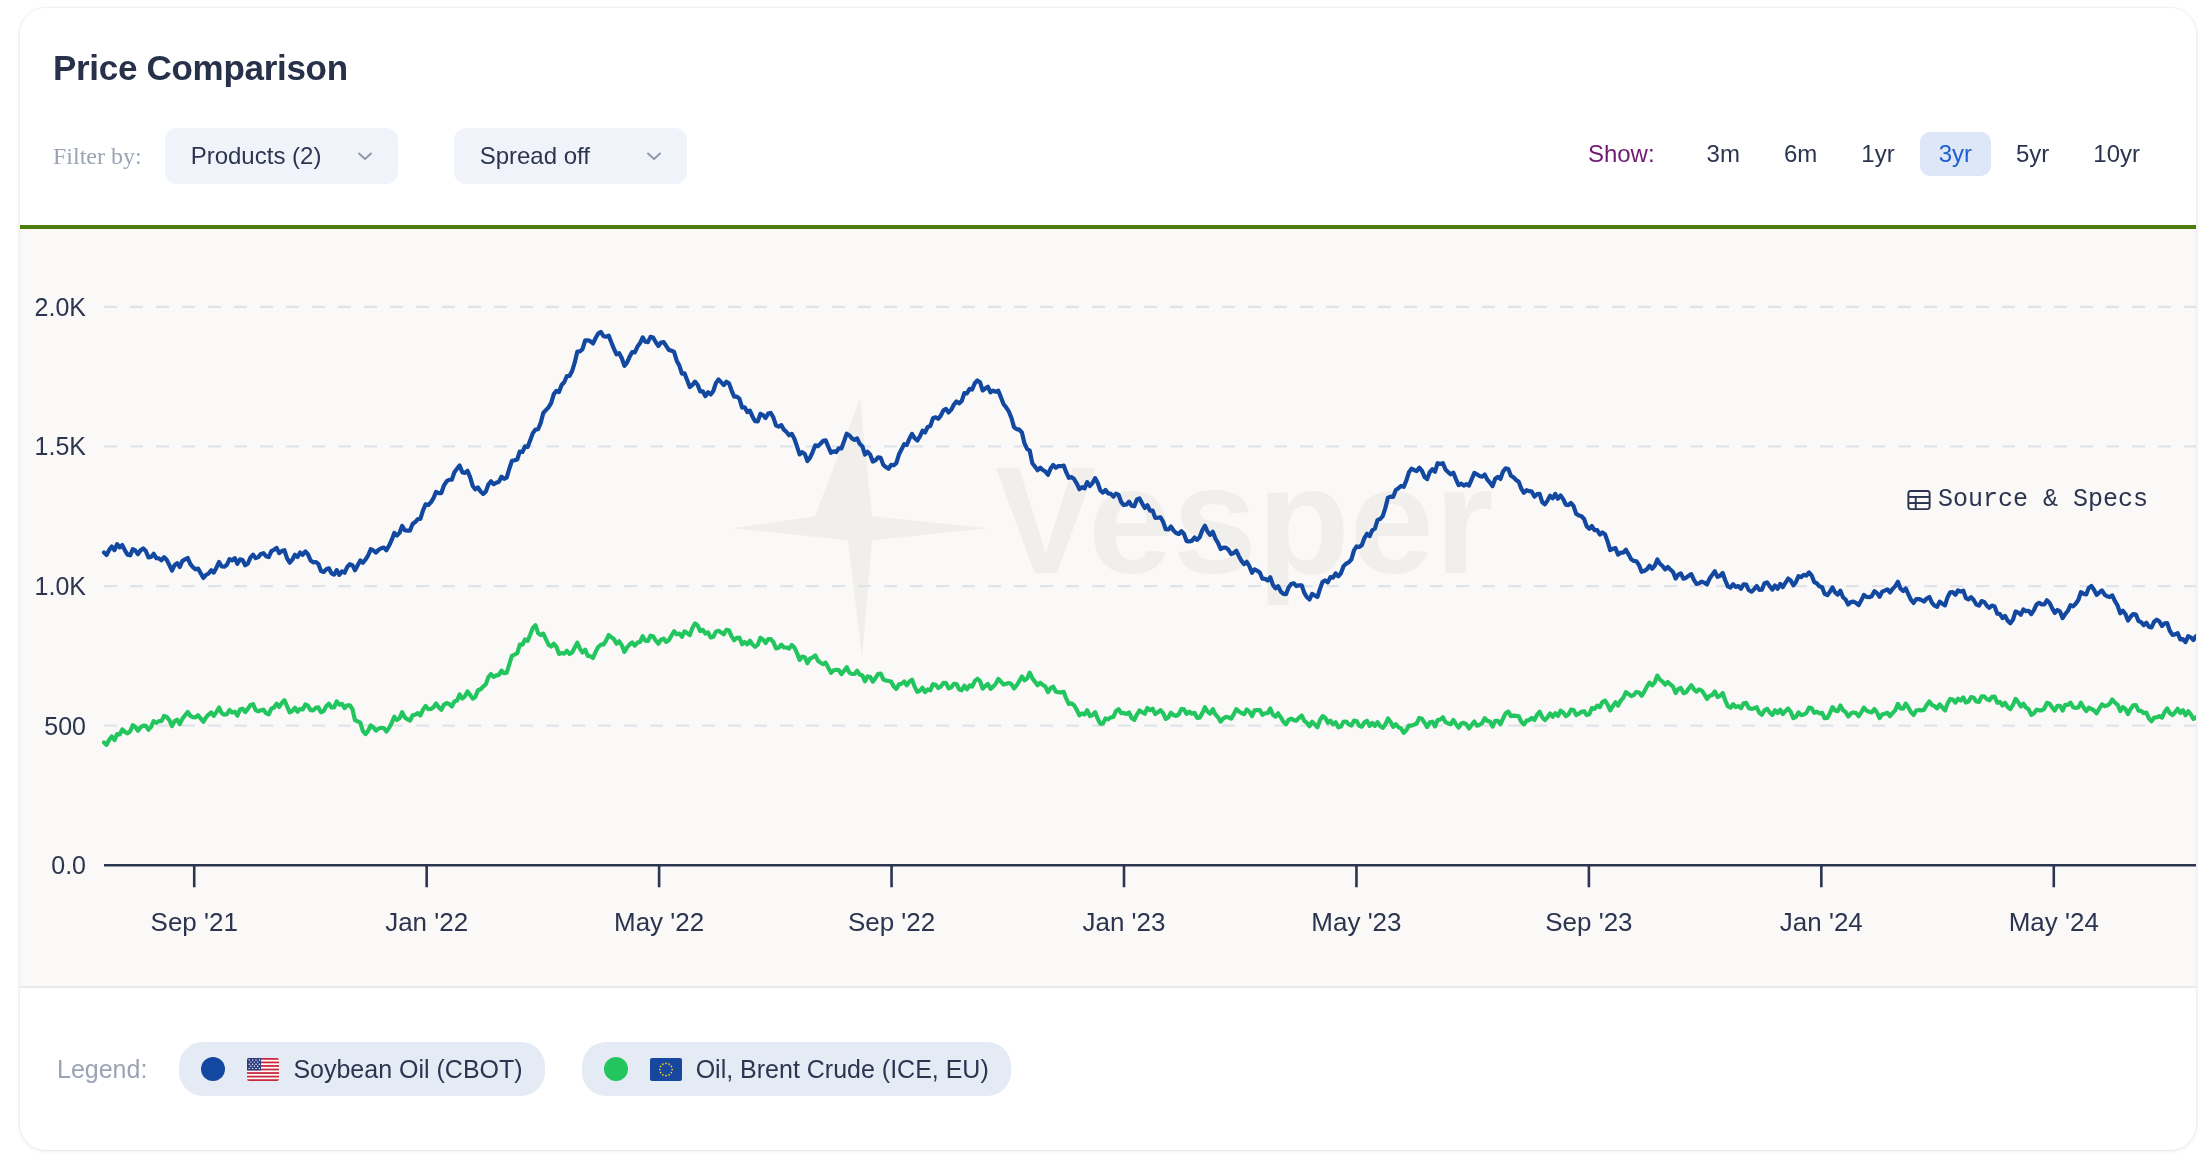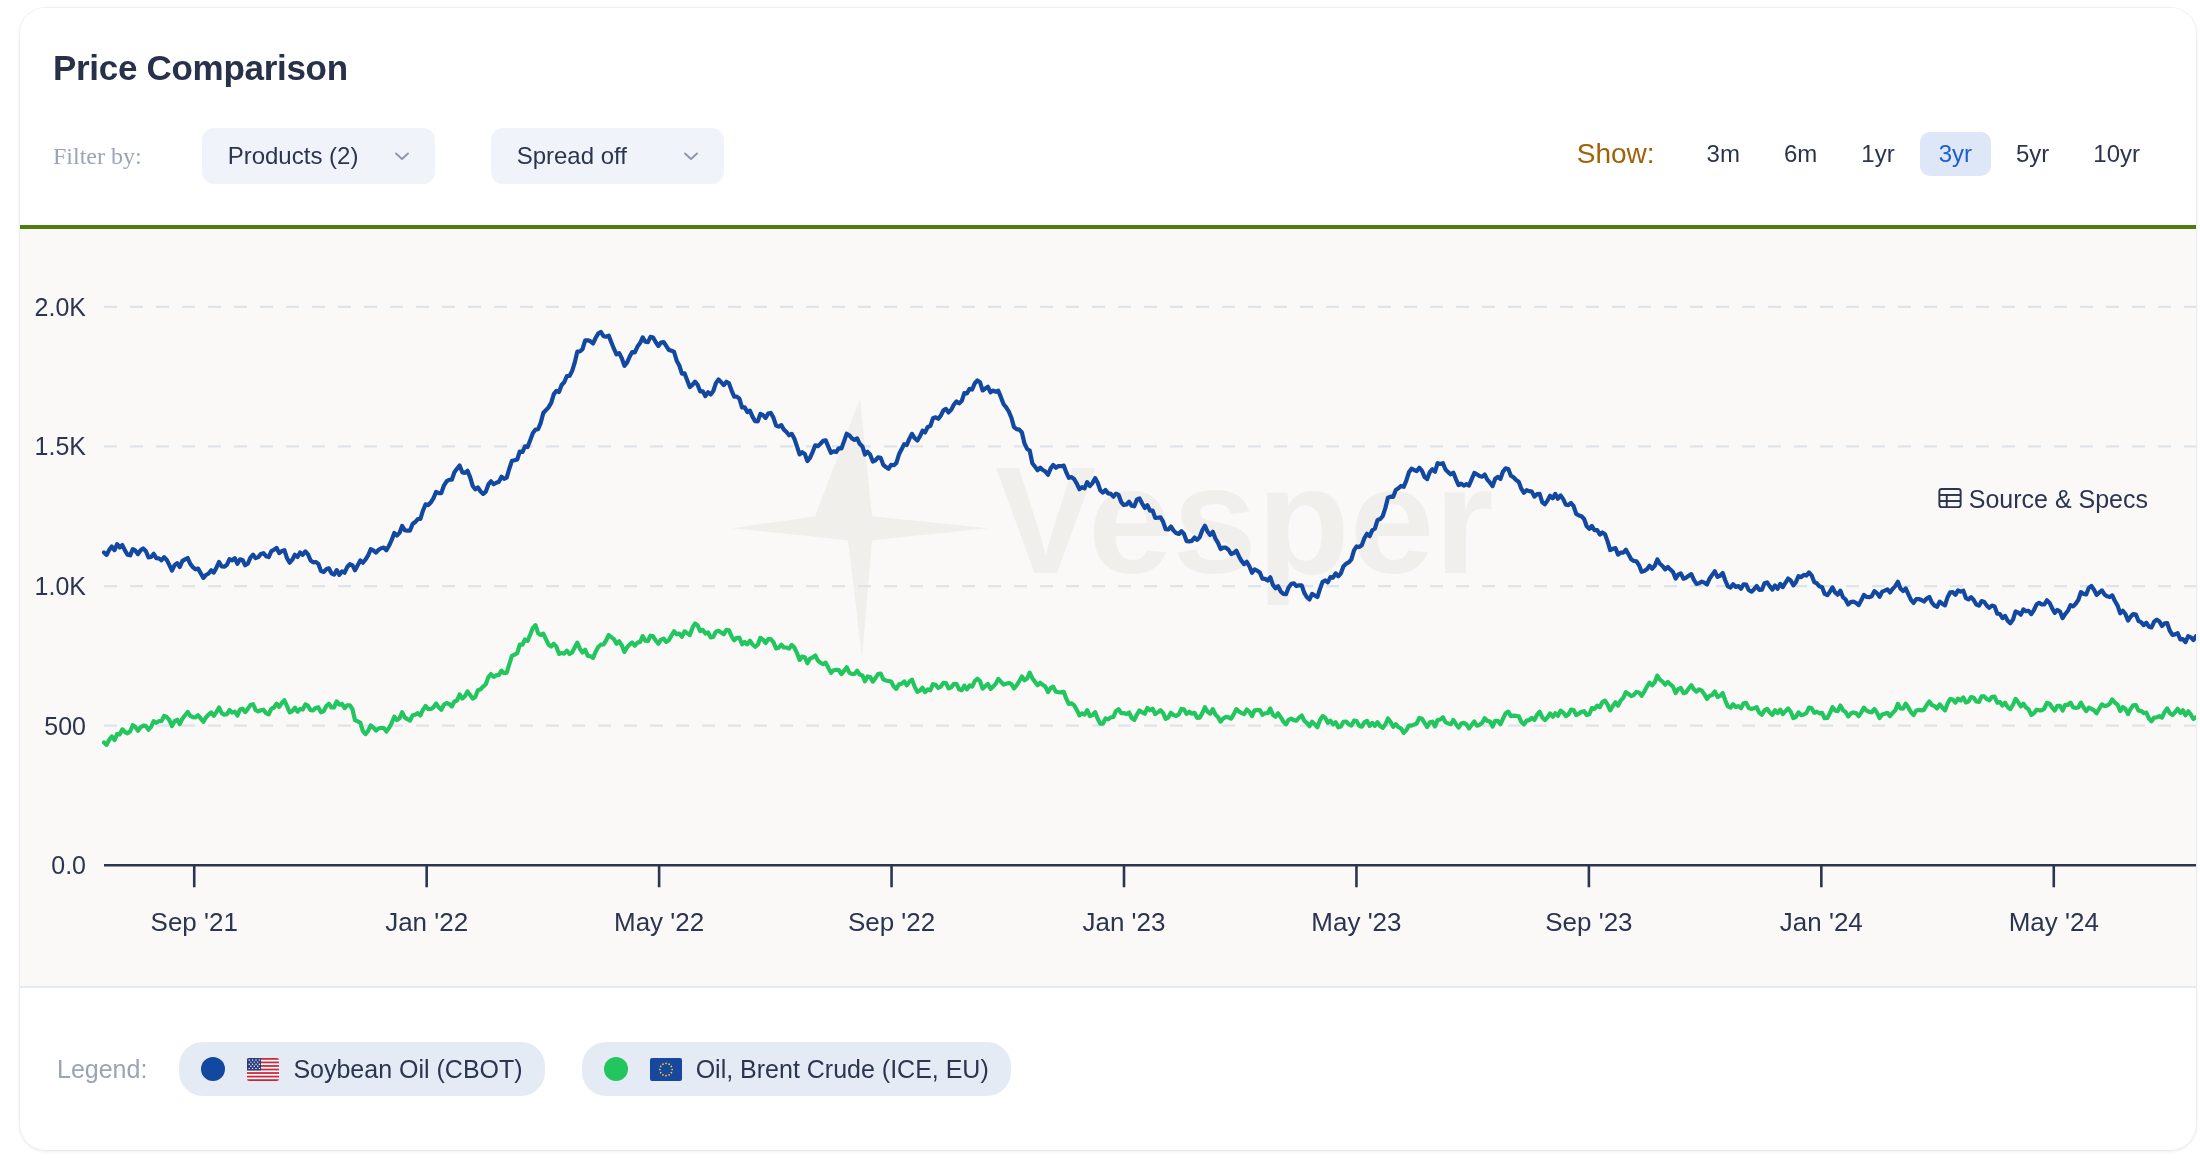--- a/index.html
+++ b/index.html
@@ -47,43 +47,42 @@
     font-family: Liberation Serif, serif;
   }
   .dropdown {
     height: 56px;
     background: #f0f3f9;
     border-radius: 12px;
     display: flex; align-items: center;
     padding: 0 22px 0 26px;
     cursor: pointer;
     position: relative;
-    margin-left: 37px;
   }
   .dropdown.products { width: 233px; }
   .dropdown.spread   { width: 233px; margin-left: 33px; }
   .dropdown-text {
     font-size: 24px;
     color: #2c3550;
     flex: 1;
   }
   .chev {
     width: 22px; height: 22px;
     flex: 0 0 auto;
     margin-left: 6px;
   }
   .chev svg { display:block; }
   .show-row {
     position: absolute;
     right: 34px; top: 124px;
     display: flex; align-items: center;
   }
   .show-label {
-    font-size: 28px;
-    color: #a16207;
+    font-size: 24px;
+    color: #701a75;
     margin-right: 30px;
   }
   .range-btn {
     font-size: 24px;
     color: #2c3550;
     padding: 10px 19px;
     border-radius: 10px;
     cursor: pointer;
     margin: 0 3px;
     background: transparent;
@@ -100,23 +99,24 @@
   .plot-wrap {
     position: relative;
     flex: 1 1 auto;
     background: #faf9f7;
     border-bottom: 2px solid #e5e9f0;
     overflow: hidden;
   }
   .source-specs {
     position: absolute;
     right: 48px; top: 256px;
-    display: flex; gap: 6px;
+    display: flex; align-items: center; gap: 6px;
     cursor: pointer;
     z-index: 6;
+    font-family: Liberation Mono, monospace;
   }
   .source-specs-text {
     font-size: 25px;
     color: #2c3550;
   }
   .table-icon { width: 26px; height: 26px; display:block; }
   .watermark {
     position: absolute;
     left: 0; top: 0; width: 100%; height: 100%;
     pointer-events: none;

